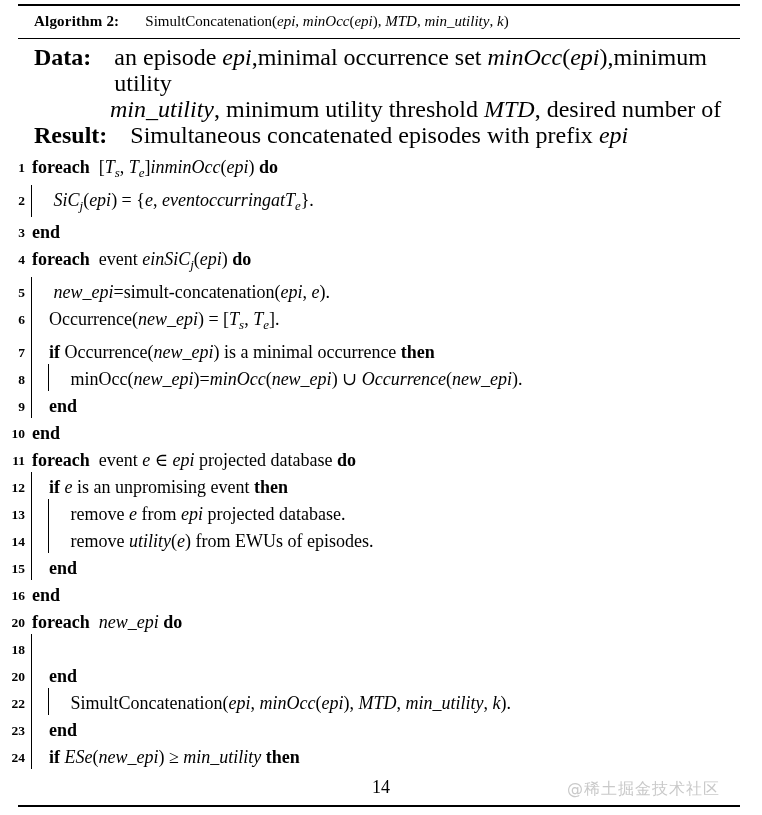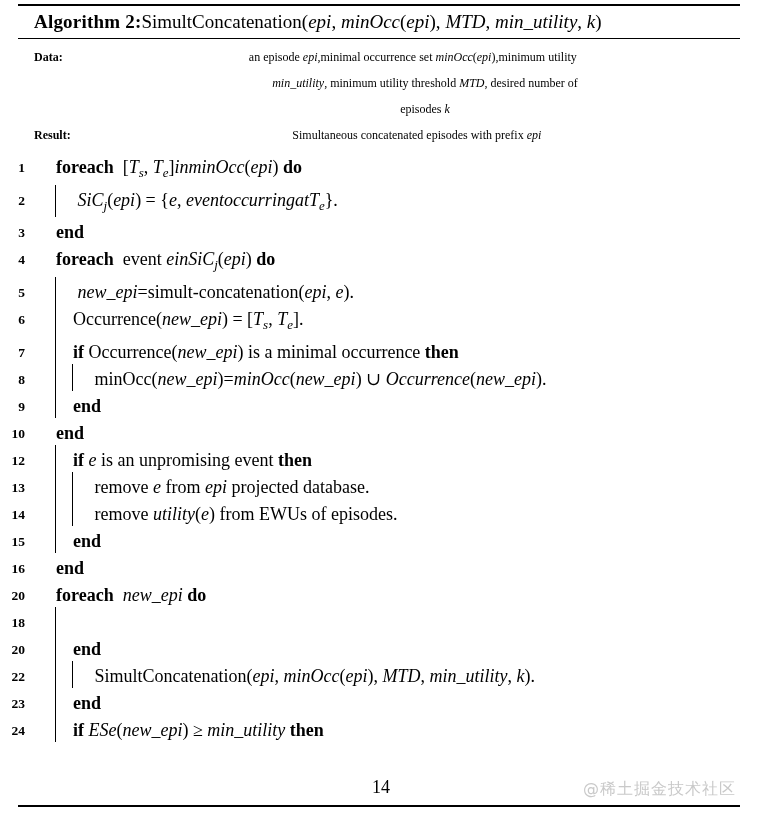--- a/index.html
+++ b/index.html
@@ -31,38 +31,37 @@
     background: #000;
     margin: 0 22px 0 18px;
   }
   .rule-top { margin-top: 4px; }
 
   
   .title-row {
     display: flex;
     align-items: baseline;
     padding: 3px 22px 4px 34px;
-    font-size: 19px;
+    font-size: 15px;
     line-height: 25px;
     white-space: nowrap;
   }
   .title-label {
     font-weight: bold;
     letter-spacing: .2px;
   }
   .title-body {
-    margin-left: 0;
+    margin-left: 26px;
   }
 
   
   .spec {
     padding: 5px 22px 2px 34px;
-    font-size: 12px;
+    font-size: 24px;
     line-height: 26px;
-    text-align: center;
   }
   .spec-row {
     display: flex;
     align-items: flex-start;
   }
   .spec-key {
     font-weight: bold;
     flex: 0 0 auto;
     white-space: nowrap;
   }
@@ -94,21 +93,20 @@
     padding-top: 8px;
     padding-right: 3px;
     box-sizing: border-box;
     user-select: none;
   }
   .ln-body {
     flex: 1 1 auto;
     display: flex;
     align-items: stretch;
     white-space: nowrap;
-    margin-left: 24px;
   }
   .bar {
     flex: 0 0 17px;
     position: relative;
   }
   .bar::before {
     content: "";
     position: absolute;
     left: 3px;
     top: 0;
@@ -140,21 +138,21 @@
   .page-no {
     position: absolute;
     left: 0;
     right: 0;
     top: 4px;
     text-align: center;
     font-size: 18px;
   }
   .watermark {
     position: absolute;
-    right: 26px;
+    right: 42px;
     top: 6px;
     font-size: 16px;
     color: #c9c9c9;
     font-family: "DejaVu Sans", sans-serif;
     letter-spacing: 1px;
     white-space: nowrap;
   }
   .rule-bottom {
     position: absolute;
     left: 18px;
@@ -179,21 +177,20 @@
   </div>
 
   <div class="rule-thin"></div>
 
   <div class="spec">
     <div class="spec-row">
       <span class="spec-key">Data:</span>
       <span class="spec-val">an episode <span class="it">epi</span>,minimal occurrence set <span class="it">minOcc</span>(<span class="it">epi</span>),minimum utility</span>
     </div>
     <div class="spec-cont"><span class="it">min_utility</span>, minimum utility threshold <span class="it">MTD</span>, desired number of</div>
-    <div class="spec-cont">episodes <span class="it">k</span></div>
     <div class="spec-row">
       <span class="spec-key">Result:</span>
       <span class="spec-val">Simultaneous concatenated episodes with prefix <span class="it">epi</span></span>
     </div>
   </div>
 
   <div class="lines">
 
     <div class="ln">
       <div class="ln-num">1</div>
@@ -265,20 +262,26 @@
       </div>
     </div>
 
     <div class="ln">
       <div class="ln-num">10</div>
       <div class="ln-body">
         <div class="ln-text"><span class="kw">end</span></div>
       </div>
     </div>
 
+    <div class="ln">
+      <div class="ln-num">11</div>
+      <div class="ln-body">
+        <div class="ln-text"><span class="kw">foreach</span>&nbsp; event <span class="it">e</span> ∈ <span class="it">epi</span> projected database <span class="kw">do</span></div>
+      </div>
+    </div>
 
     <div class="ln">
       <div class="ln-num">12</div>
       <div class="ln-body">
         <div class="bar"></div>
         <div class="ln-text"><span class="kw">if</span> <span class="it">e</span> is an unpromising event <span class="kw">then</span></div>
       </div>
     </div>
 
     <div class="ln">

